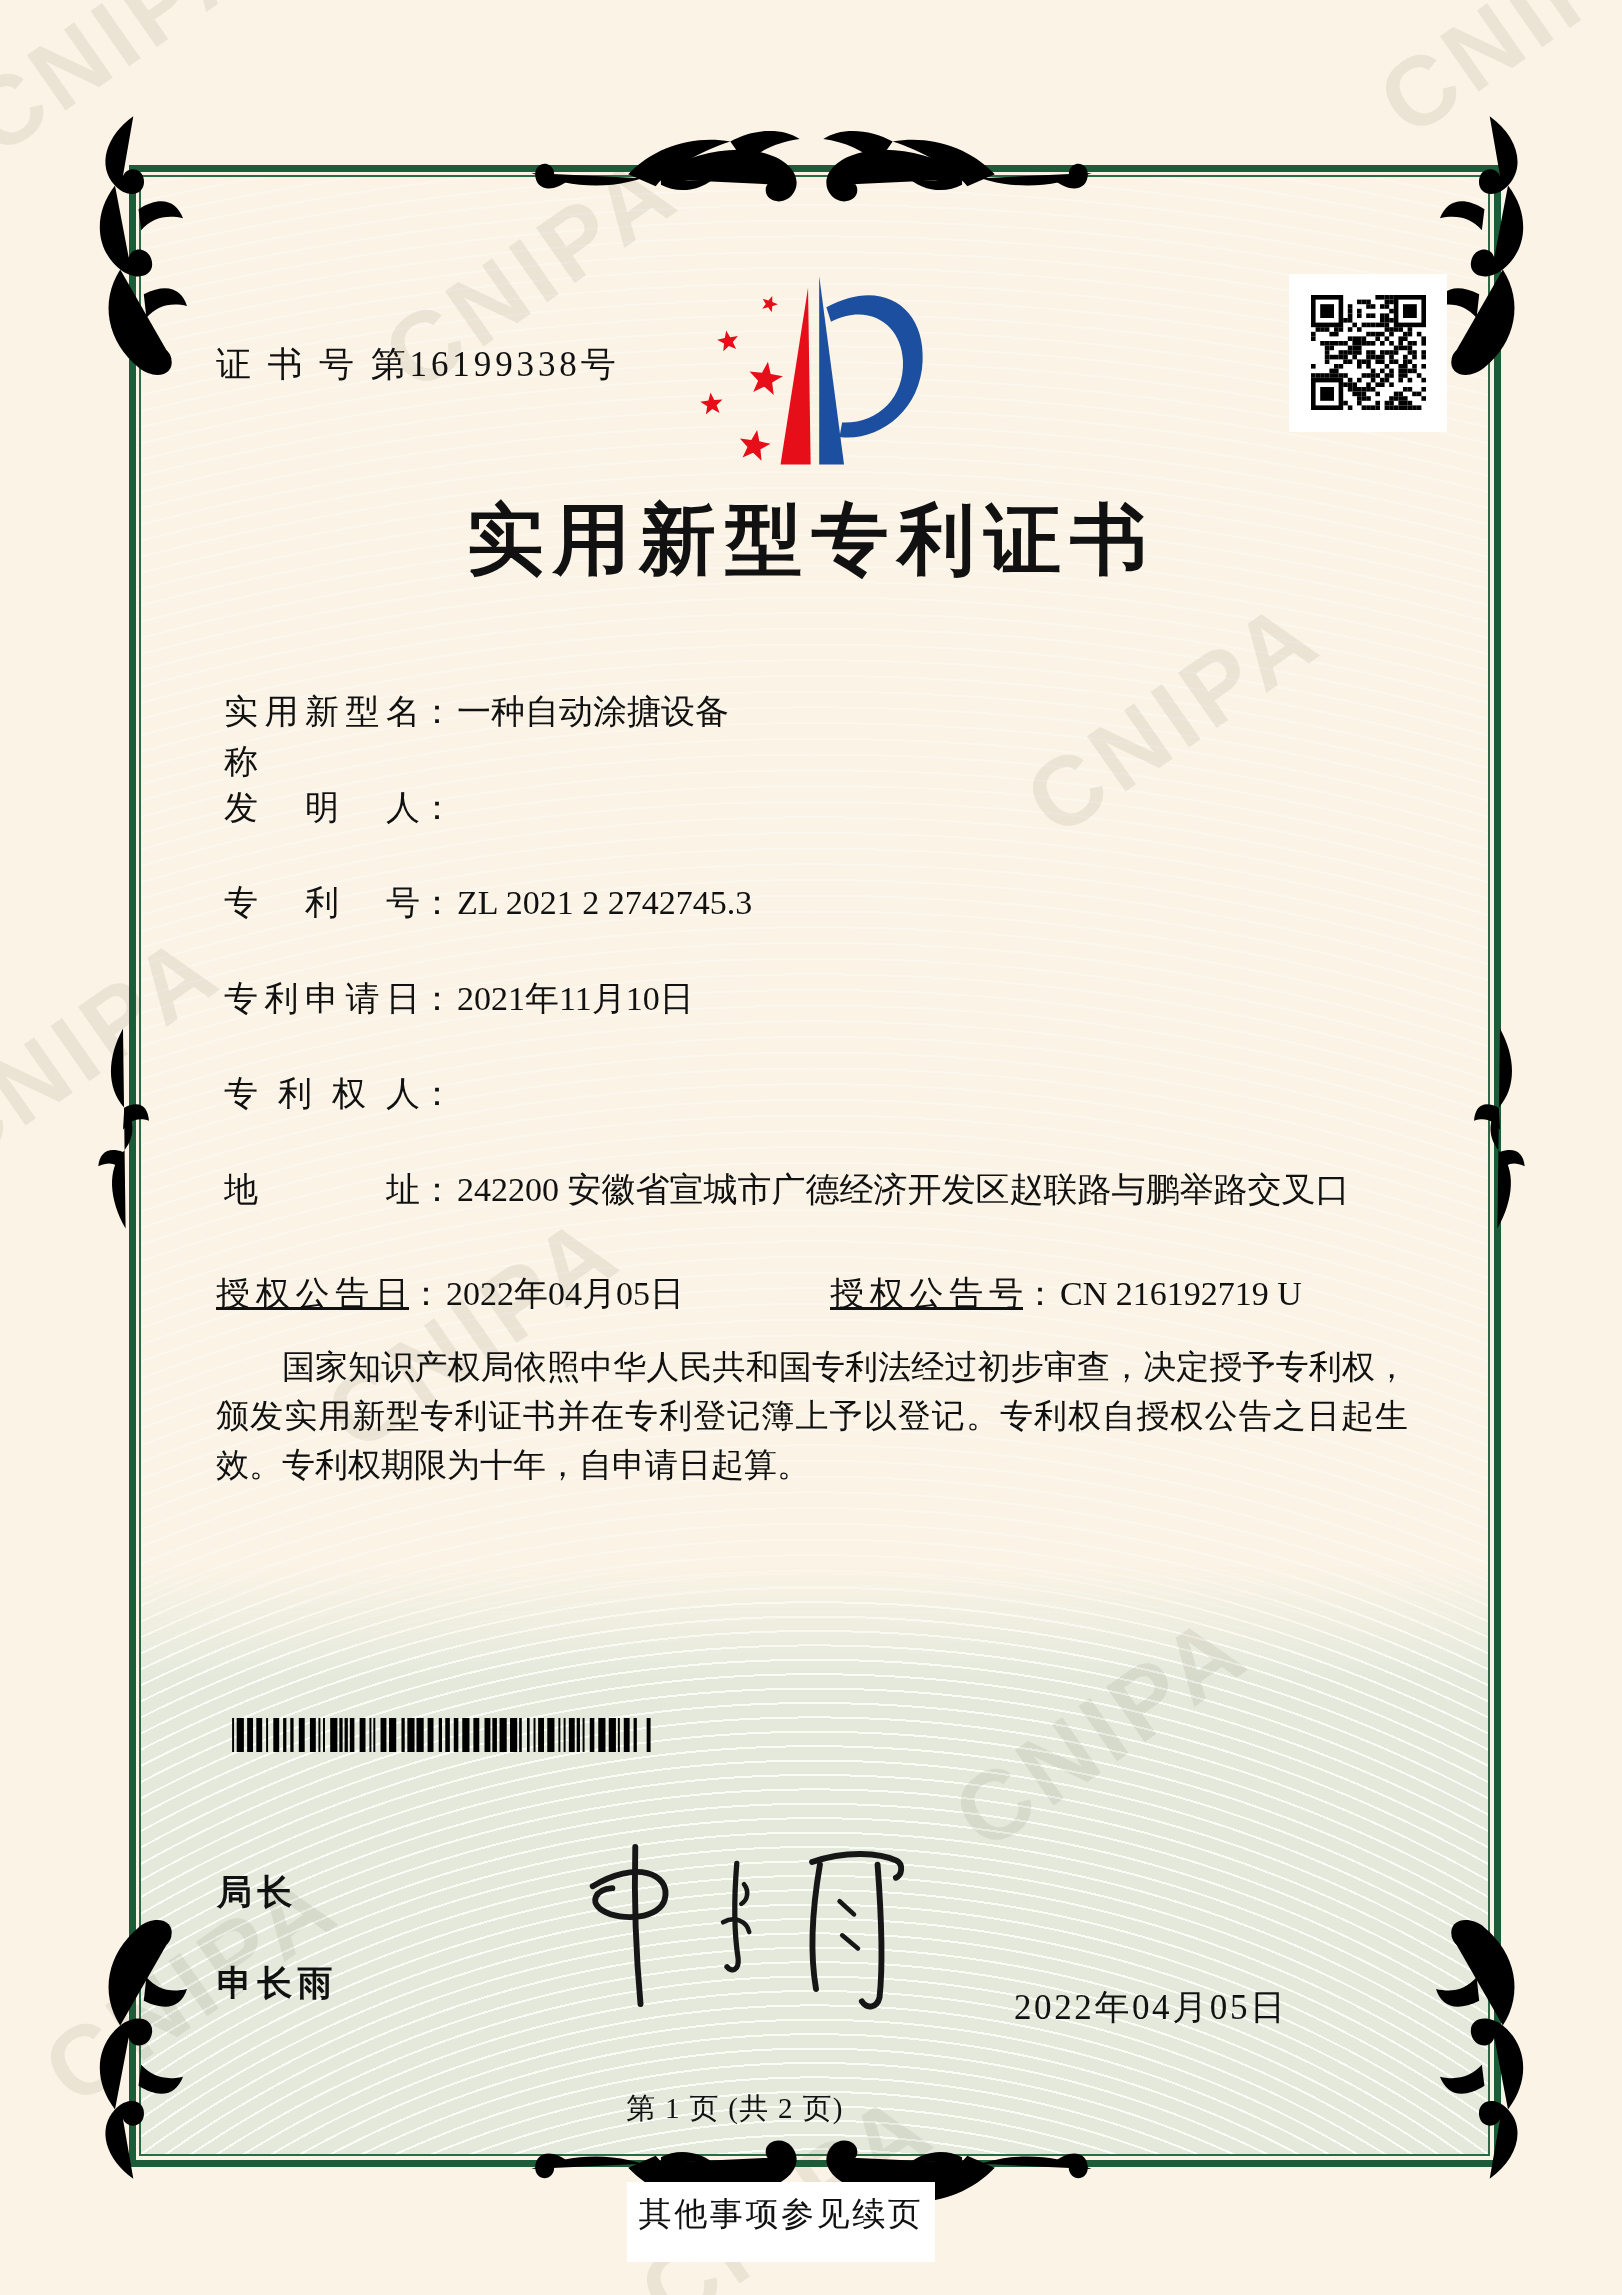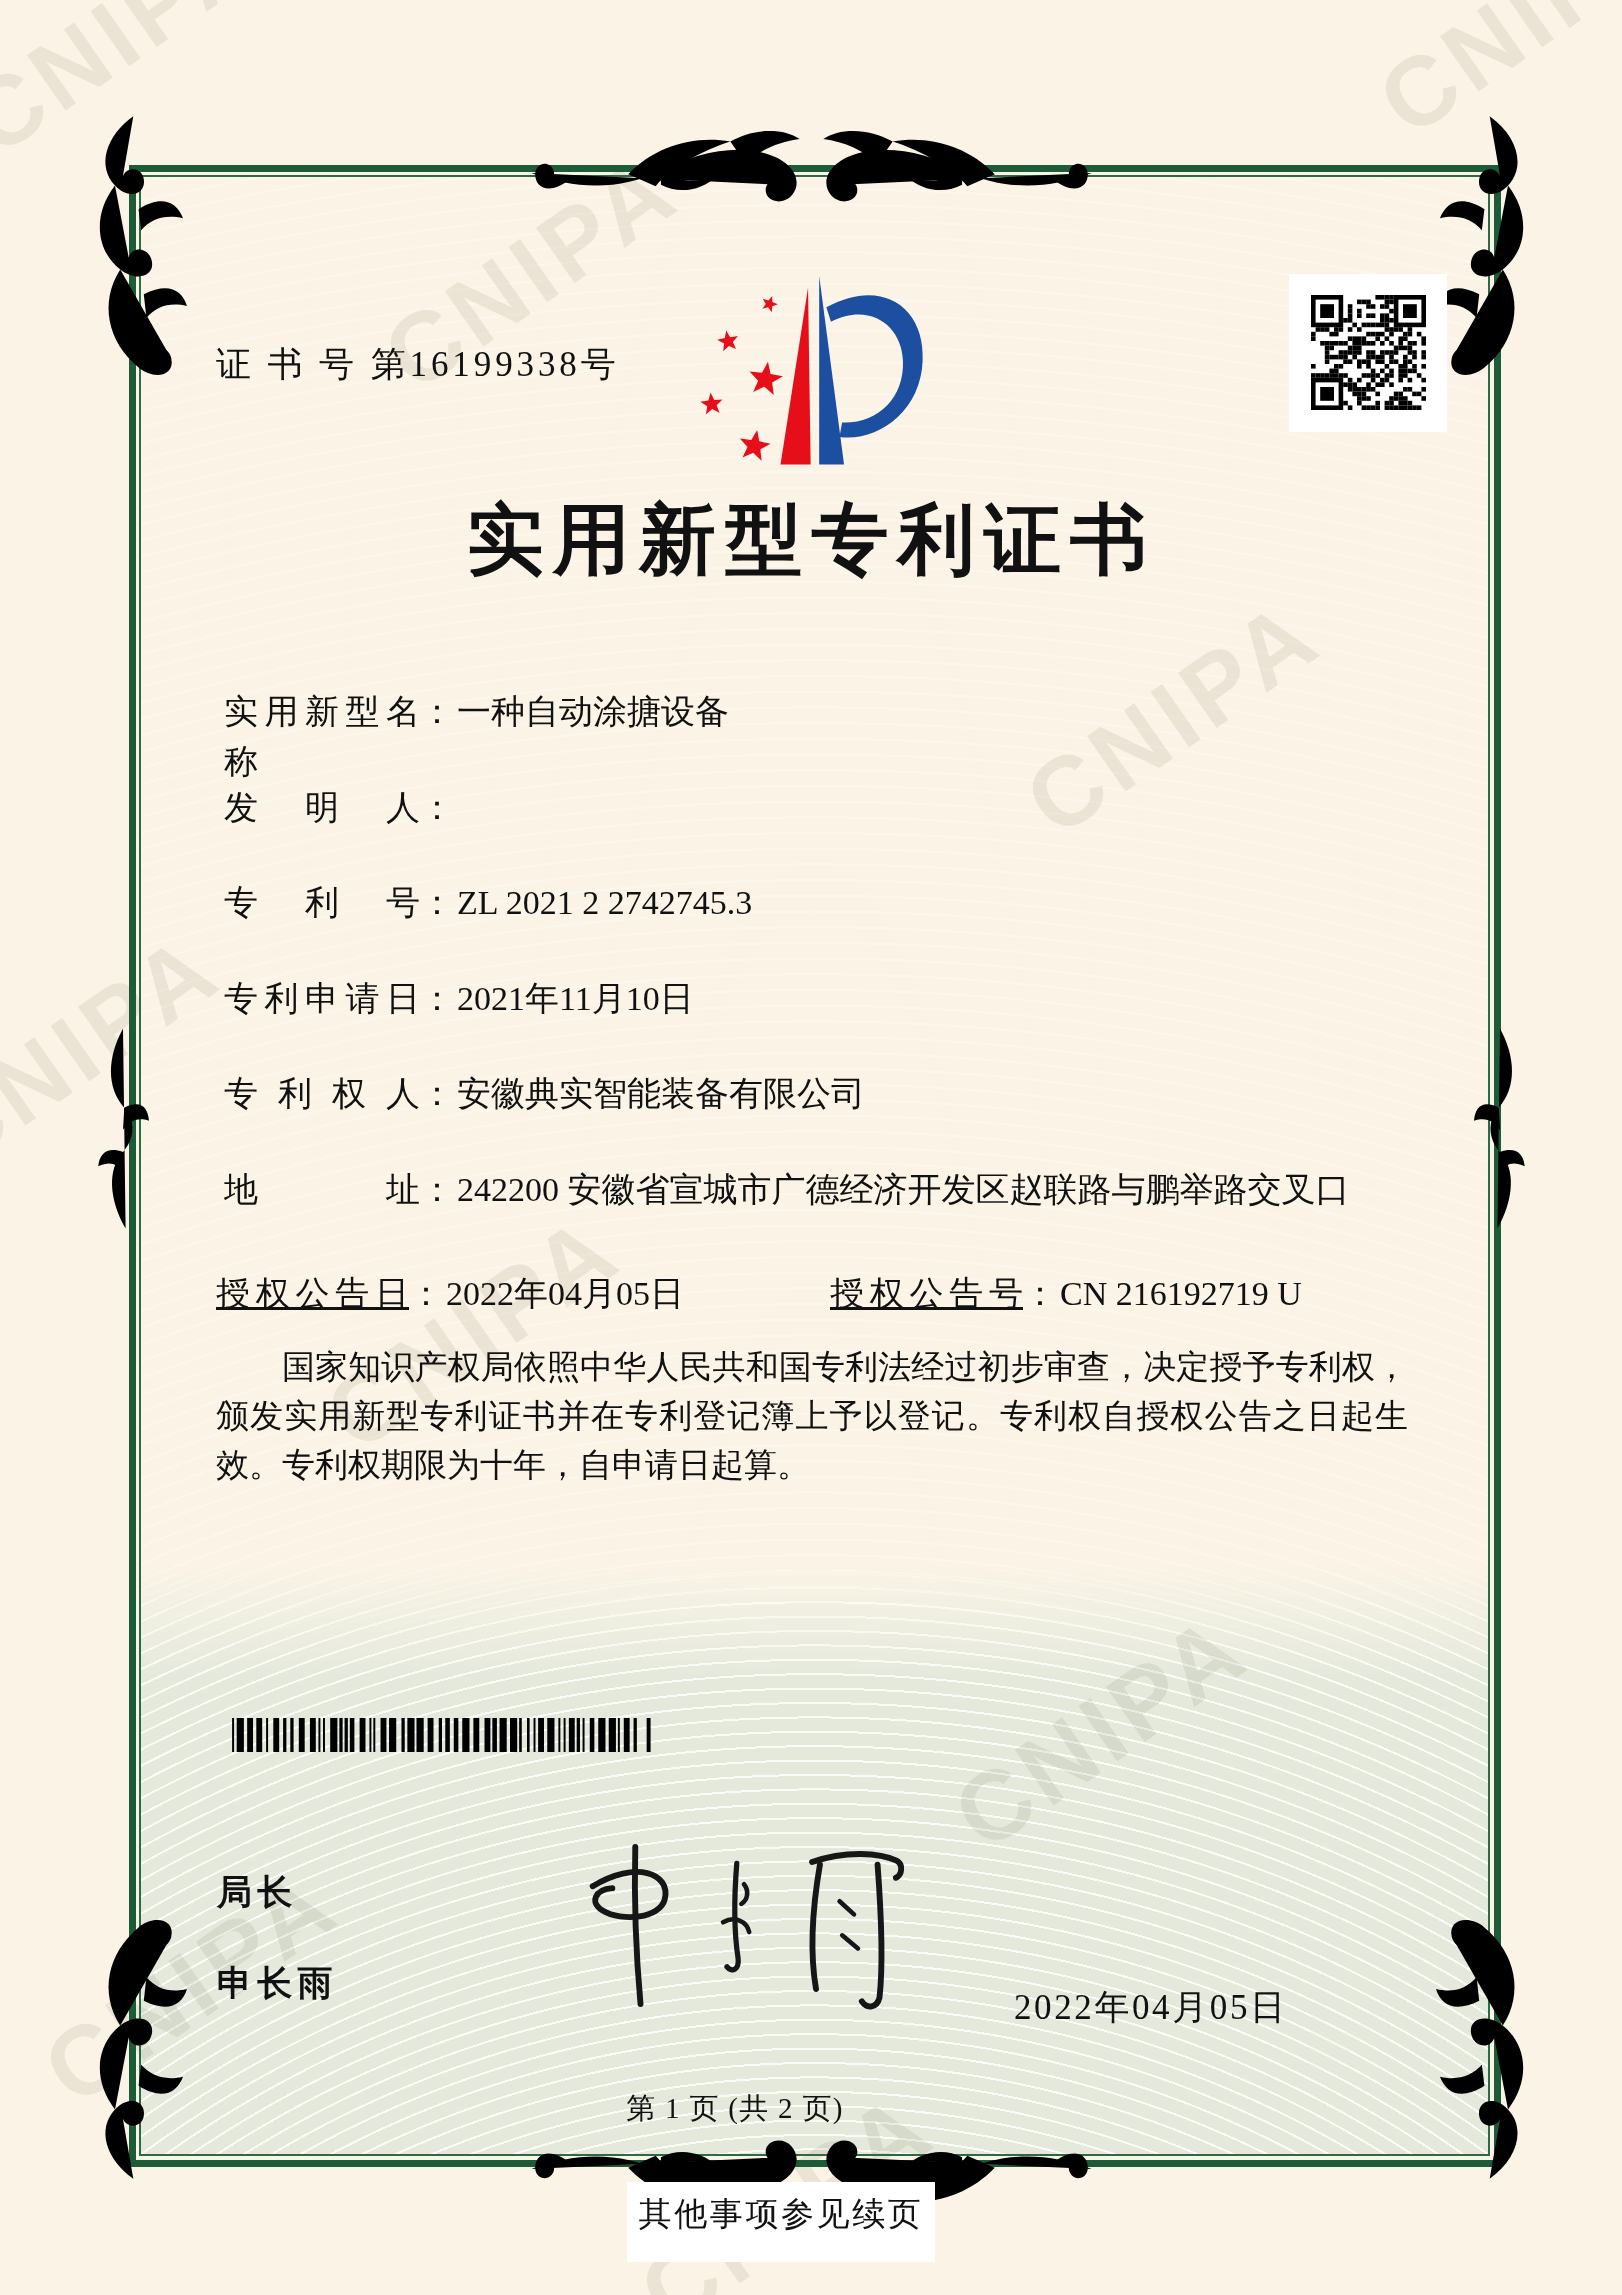--- a/index.html
+++ b/index.html
@@ -398,21 +398,20 @@
     <span class="f-value">ZL 2021 2 2742745.3</span>
 </div>
 <div class="abs frow" style="top:974px">
   <span class="f-label">专利申请日</span>
     <span class="f-colon">：</span>
     <span class="f-value">2021年11月10日</span>
 </div>
 <div class="abs frow" style="top:1069px">
   <span class="f-label">专利权人</span>
     <span class="f-colon">：</span>
-    <span class="f-value">安徽典实智能装备有限公司</span>
 </div>
 <div class="abs frow" style="top:1165px">
   <span class="f-label">地址</span>
     <span class="f-colon">：</span>
     <span class="f-value">242200 安徽省宣城市广德经济开发区赵联路与鹏举路交叉口</span>
 </div>
 
 <div class="abs grant-group" style="left:216px;top:1269px">
   <span class="g-label">授权公告日</span>
     <span class="f-colon">：</span>

